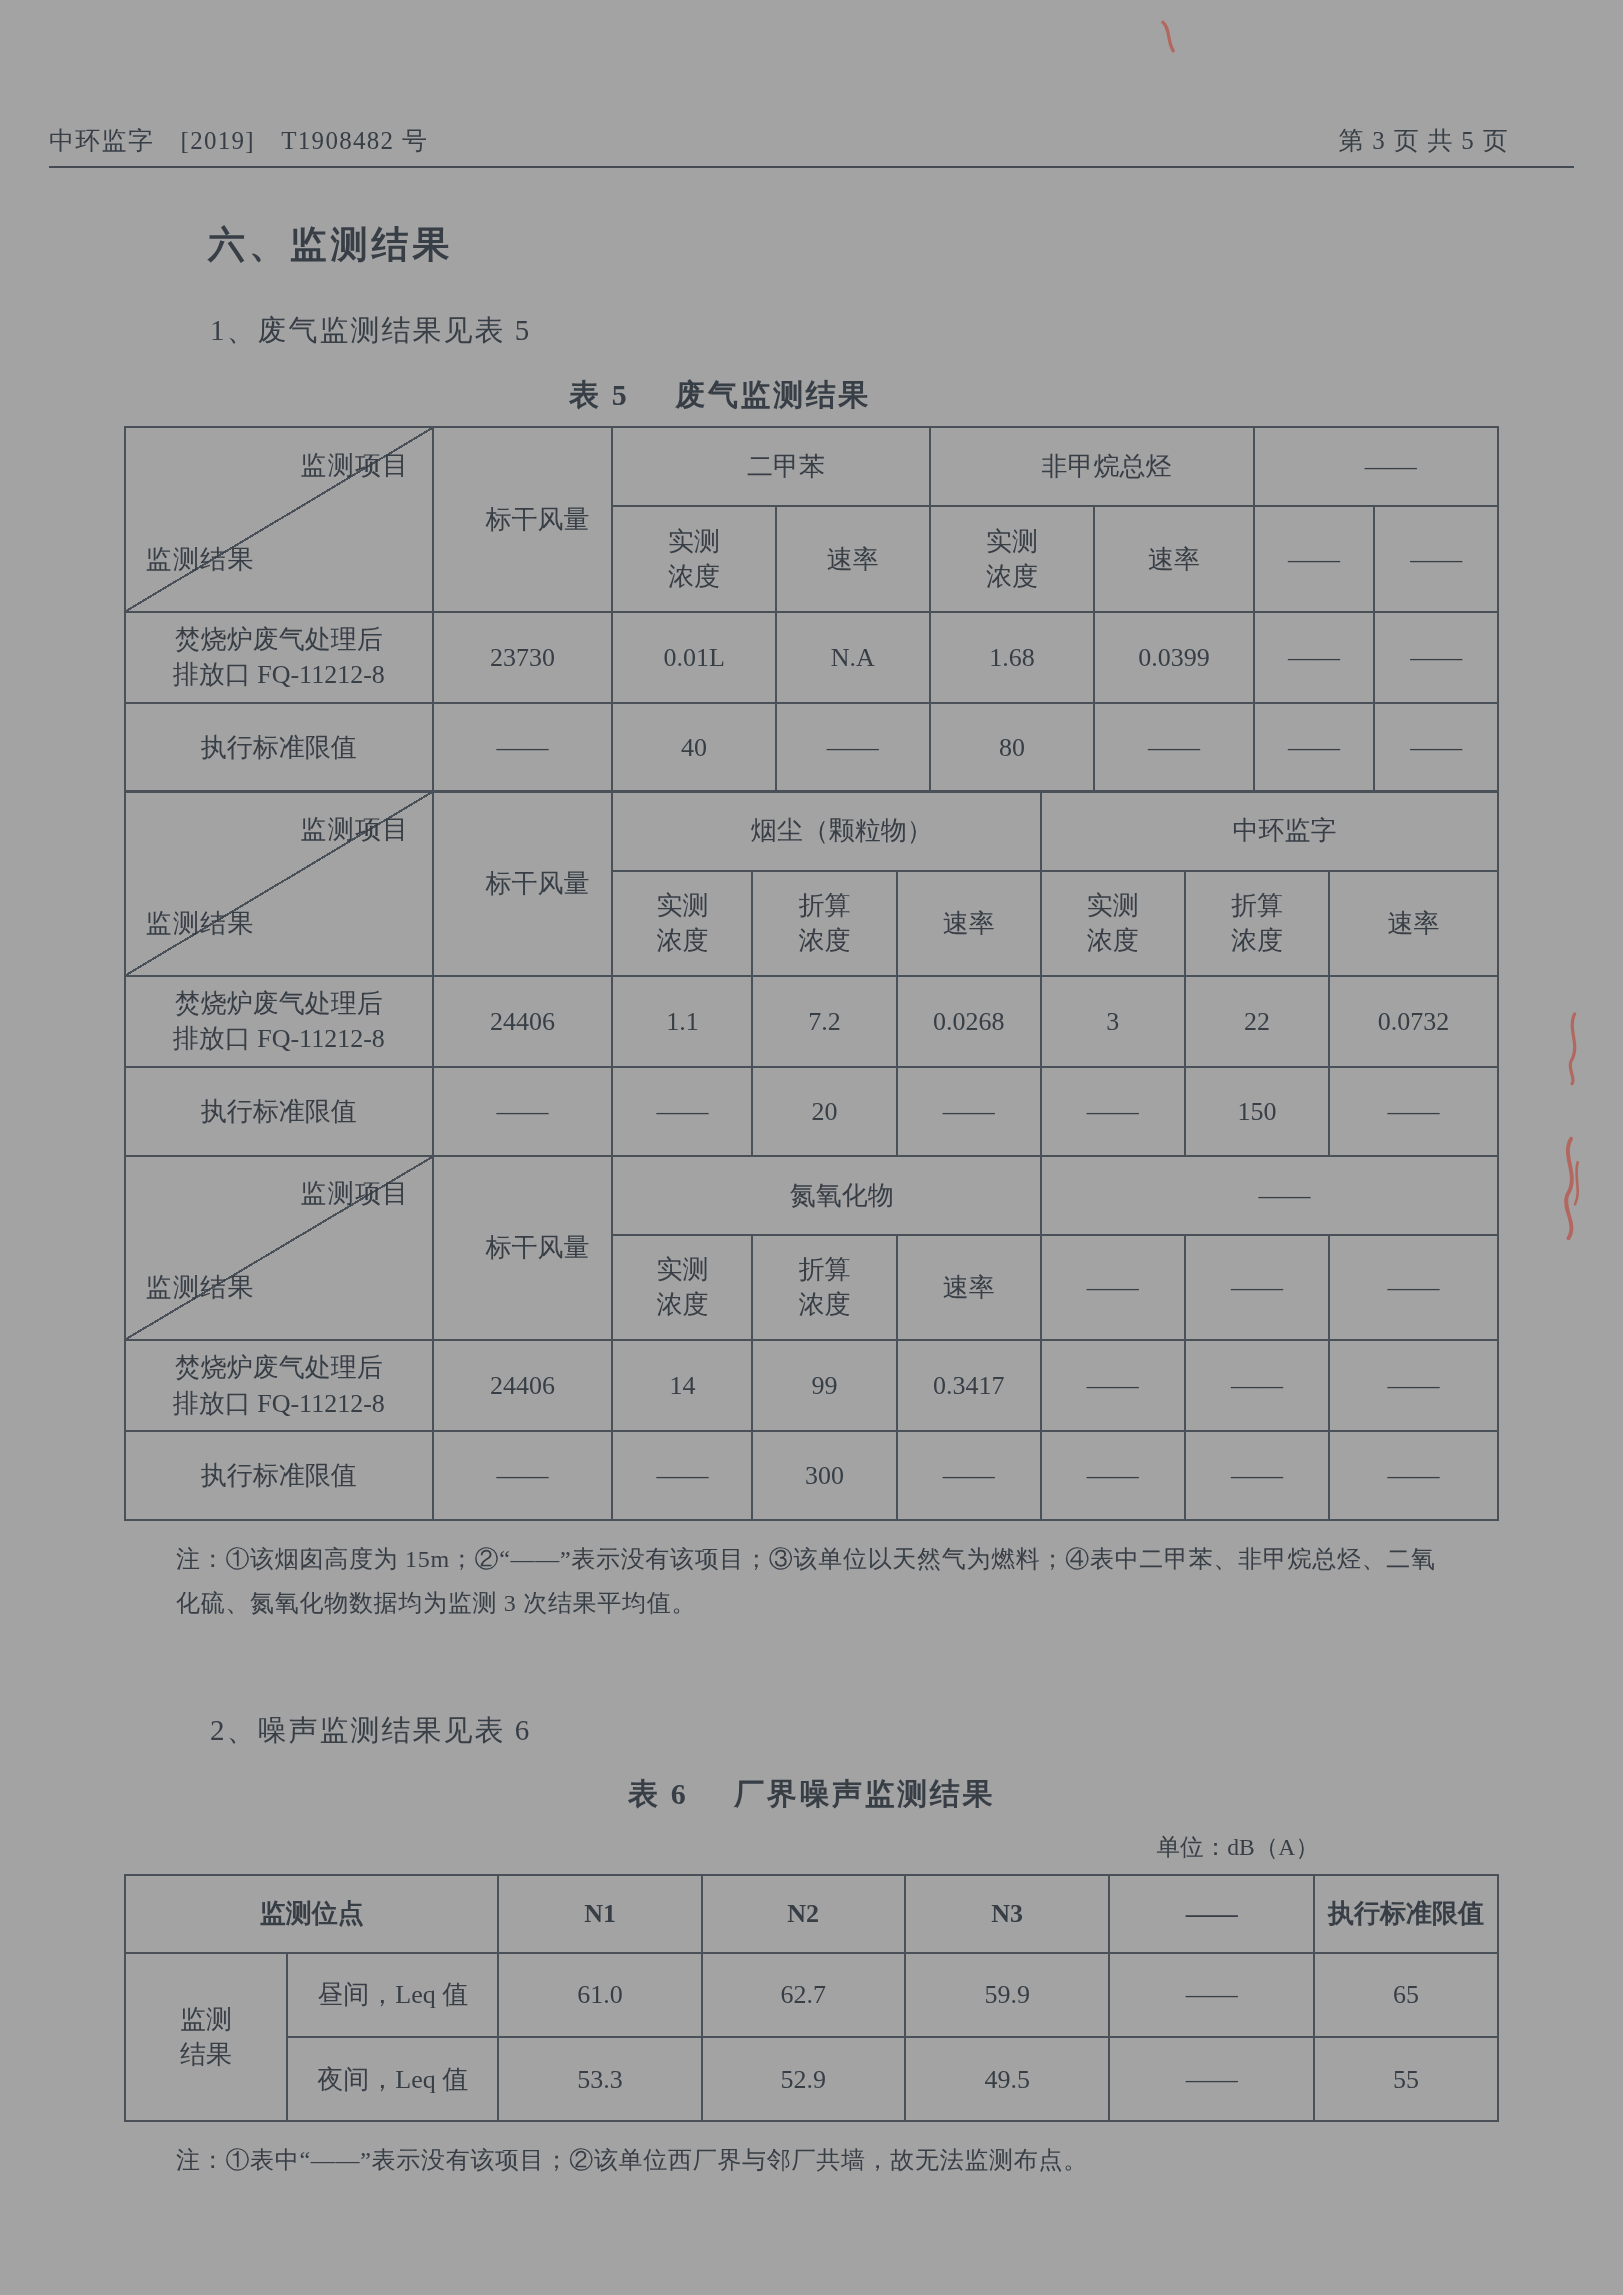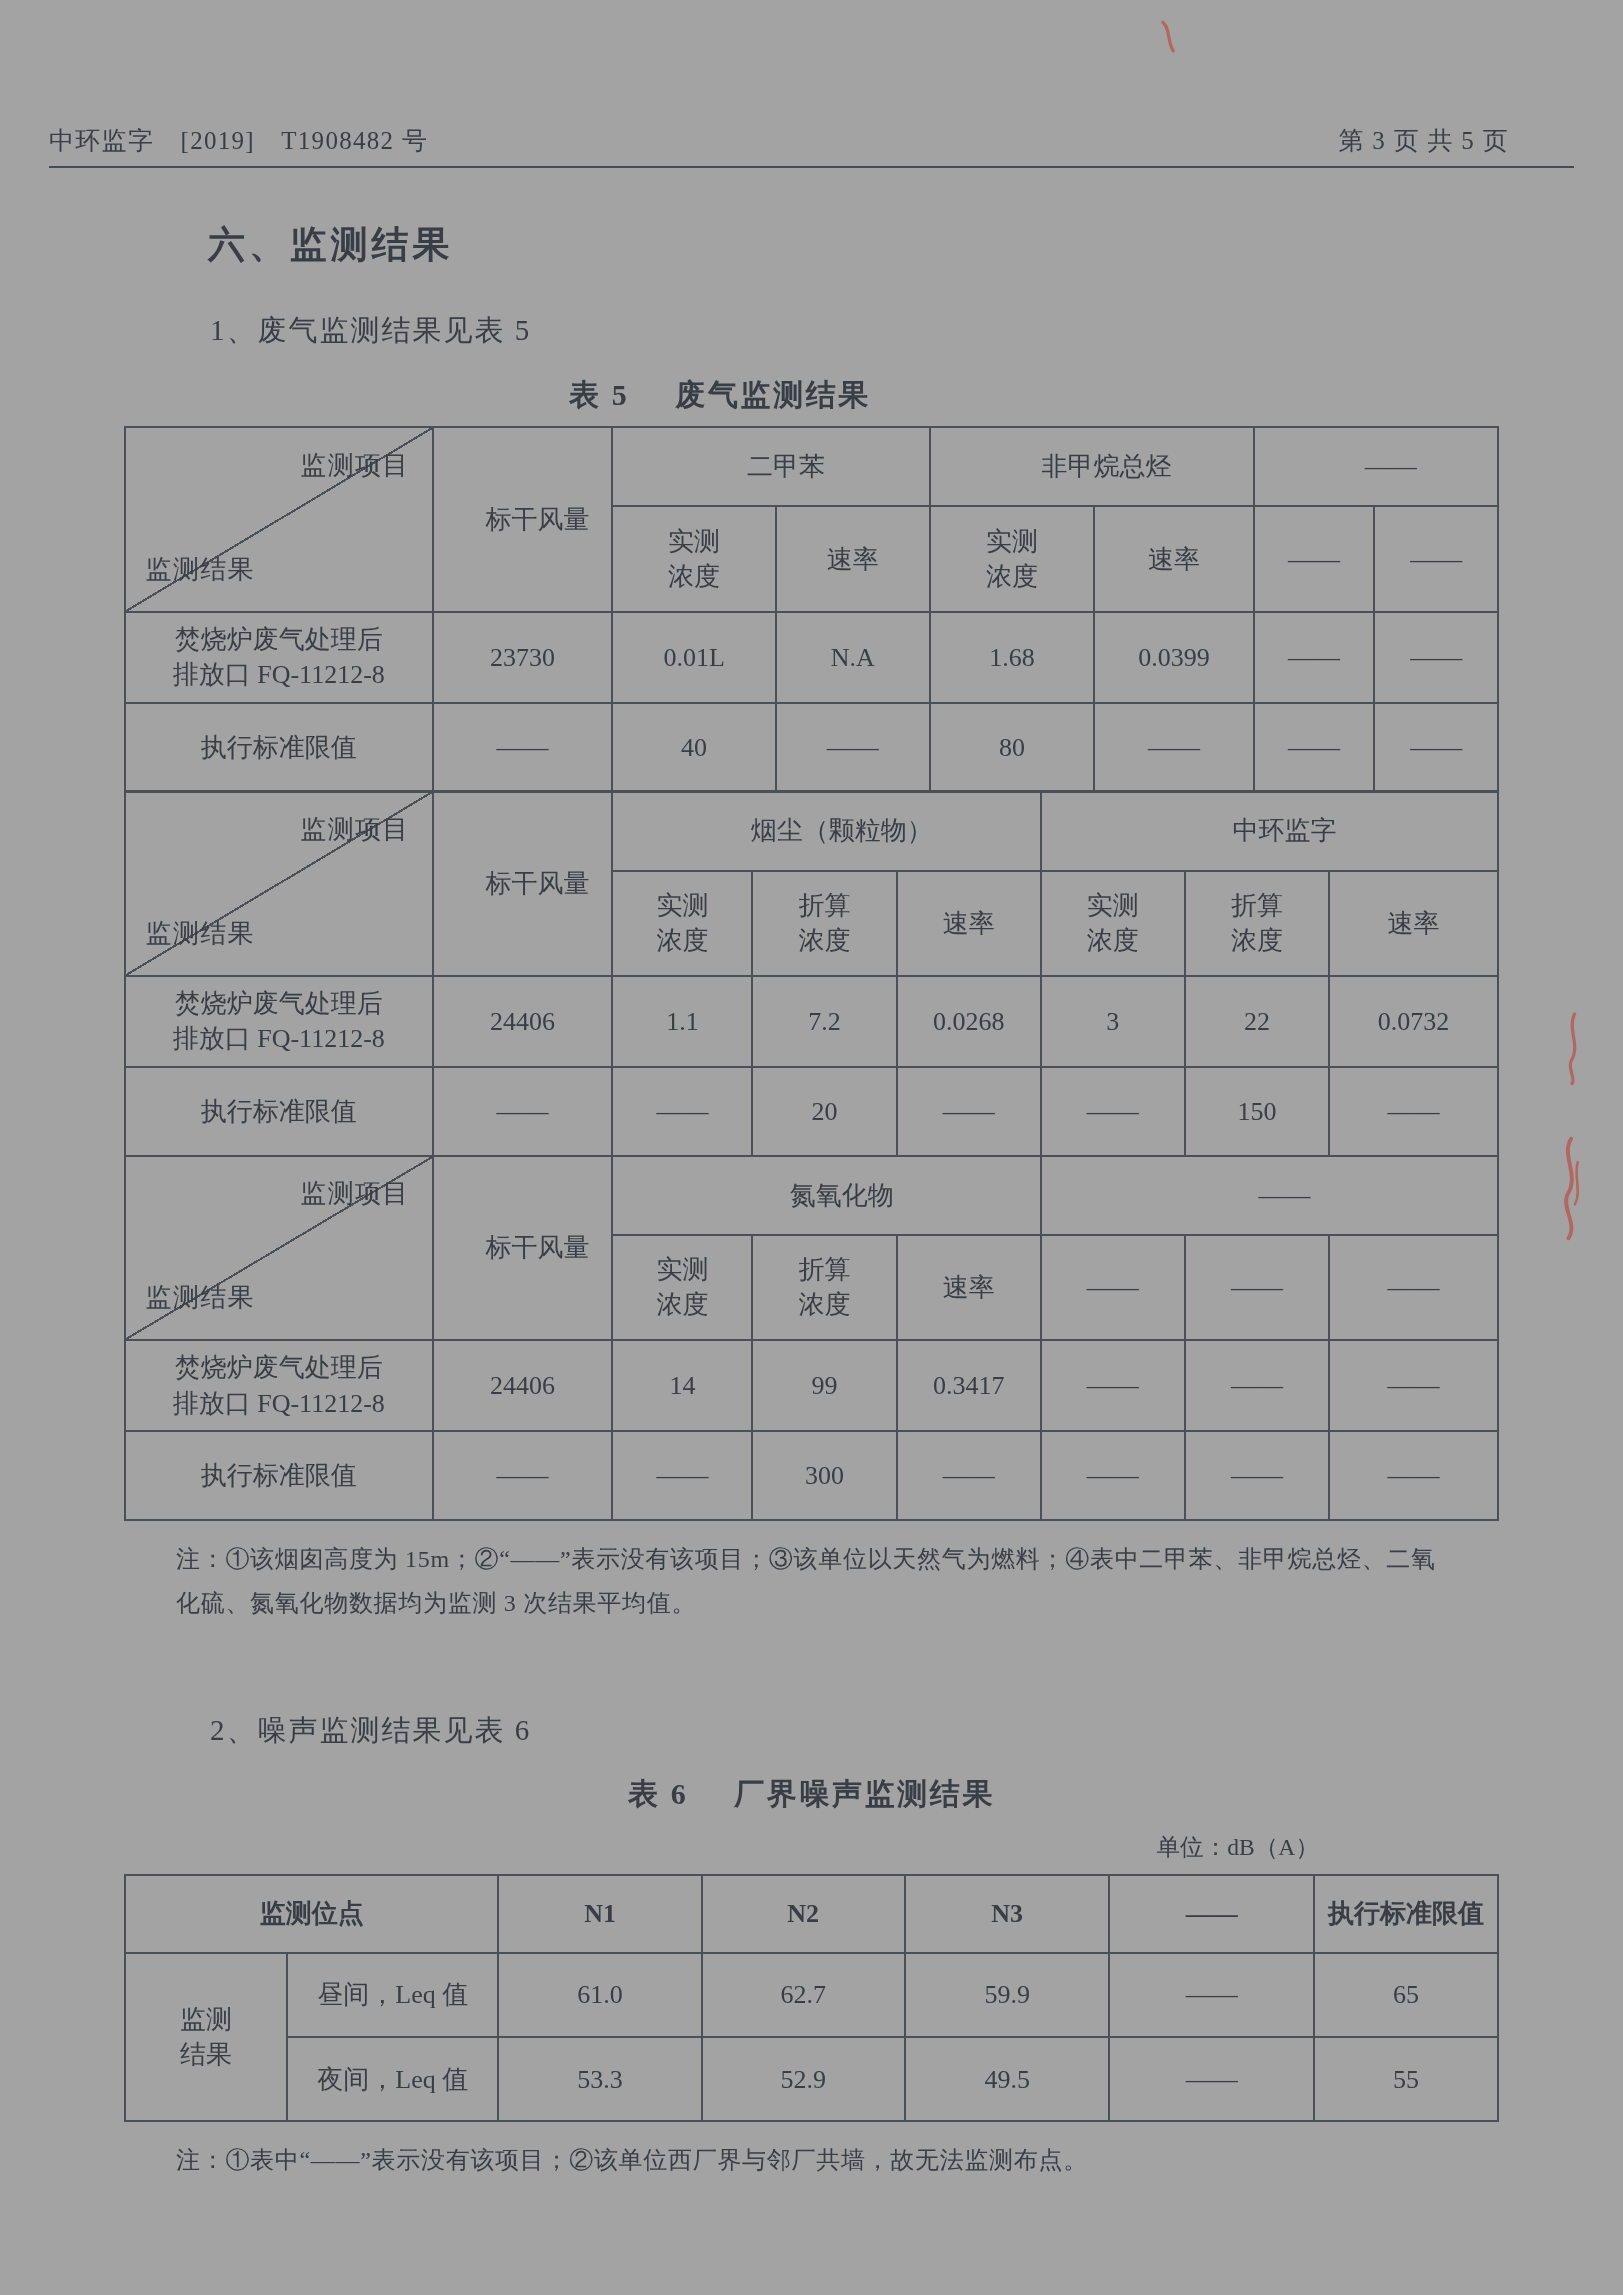--- a/index.html
+++ b/index.html
@@ -36,21 +36,21 @@
   tr.d2 td{height:82px;}
   .t6 tr.h td{height:71px;font-weight:bold;}
   .t6 tr.r td{height:77px;}
   
   td.corner{
     position:relative;padding:0;
     background-image:linear-gradient(to bottom right,
       transparent 49.7%, #4a5057 49.7%, #4a5057 50.35%, transparent 50.35%);
   }
   td.corner .c-top{position:absolute;top:19.6px;right:22px;font-size:26px;letter-spacing:1.3px;}
-  td.corner .c-bot{position:absolute;bottom:24px;left:19.6px;font-size:26px;letter-spacing:1.3px;text-align:right;}
+  td.corner .c-bot{position:absolute;bottom:34px;left:19.6px;font-size:26px;letter-spacing:1.3px;text-align:right;}
   
   .note{margin:15.7px 39px 0 52px;font-size:24px;line-height:1.85;white-space:pre-line;letter-spacing:0.7px;}
   
   .ink{position:absolute;opacity:.55;pointer-events:none;}
 </style>
 </head>
 <body>
 
 <div class="page">
 

